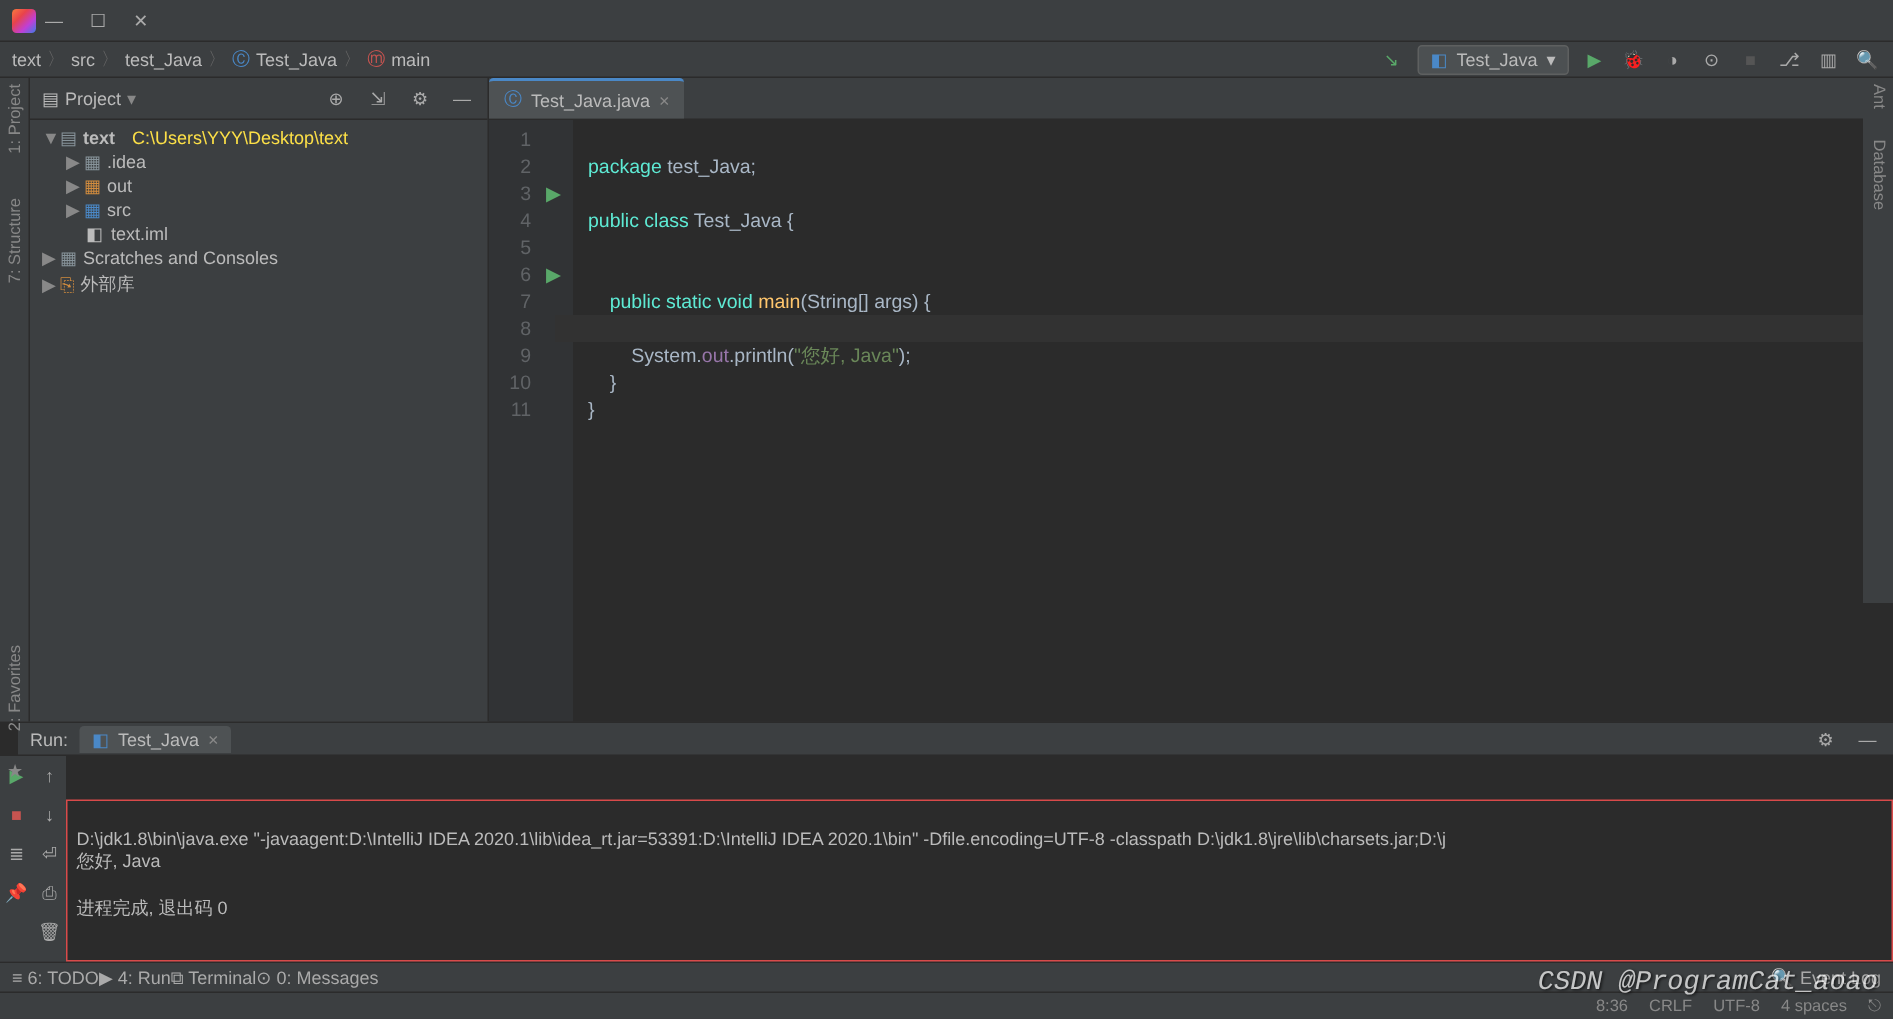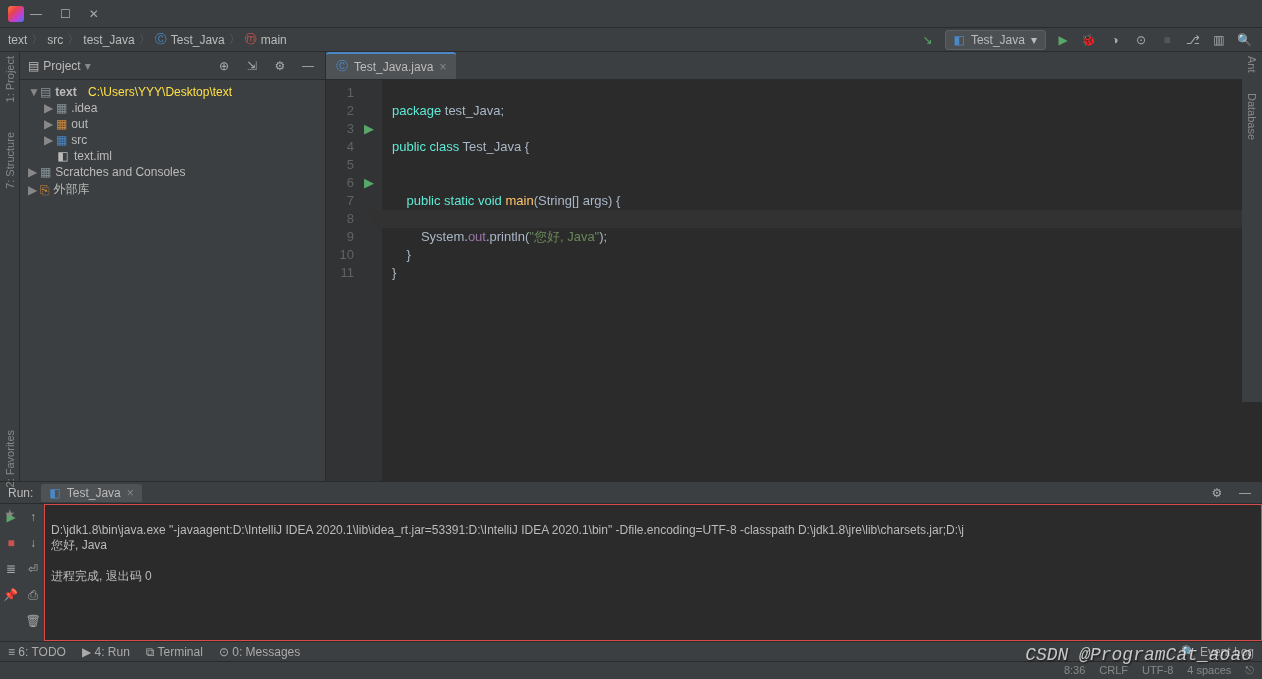--- a/index.html
+++ b/index.html
@@ -42,27 +42,27 @@
 .gutter { width:44px; background:#313335; color:#606366; text-align:right; padding:4px 16px 4px 4px; line-height:18px; position:relative; }
 .fold-col { width:12px; background:#313335; }
 .code { flex:1; padding:4px 10px; line-height:18px; white-space:pre; color:#a9b7c6; position:relative; }
 .kw { color:#5eead4; }
 .cls { color:#a9b7c6; }
 .fn { color:#ffc66d; }
 .str { color:#6a8759; }
 .field { color:#9876aa; }
 .run-mark { color:#59a869; position:absolute; left:34px; }
 .run-panel { height:160px; border-top:1px solid #2b2b2b; background:#2b2b2b; display:flex; flex-direction:column; }
-.run-header { height:22px; background:#3c3f41; display:flex; align-items:center; padding:0 8px; gap:8px; border-bottom:1px solid #2b2b2b; }
+.run-header { height:22px; background:#3c3f41; display:flex; align-items:center; padding:0 8px; gap:8px; border-bottom:1px solid #2b2b2b;margin-left:12px; }
 .run-header .tools { margin-left:auto; display:flex; gap:10px; color:#aaa; }
 .run-body { flex:1; display:flex; }
 .run-tool-col { width:22px; background:#3c3f41; display:flex; flex-direction:column; align-items:center; padding:4px 0; gap:8px; }
 .run-tool-col2 { width:22px; background:#3c3f41; display:flex; flex-direction:column; align-items:center; padding:4px 0; gap:8px; }
-.console { flex:1; border:1px solid #d94a4a; font-family:Consolas,monospace; font-size:12px; color:#bbb; padding:4px 6px; overflow:hidden; white-space:pre-wrap; position:relative; }
-.bottom-tabs { height:20px; background:#3c3f41; border-top:1px solid #2b2b2b; display:flex; align-items:center; padding:0 8px; gap:16px; }
+.console { flex:1; border:1px solid #d94a4a; font-family:Consolas,monospace; font-size:12px; color:#bbb; padding:4px 6px; overflow:hidden; white-space:pre-wrap; position:relative;margin-top:29px; }
+.bottom-tabs { height:20px; background:#3c3f41; border-top:1px solid #2b2b2b; display:flex; align-items:center; padding:0 8px; }
 .bottom-tabs .tab { display:flex; align-items:center; gap:4px; cursor:pointer; color:#aaa; }
 .statusbar { height:18px; background:#3c3f41; display:flex; align-items:center; padding:0 8px; color:#888; font-size:11px; border-top:1px solid #2b2b2b; }
 .statusbar .right { margin-left:auto; display:flex; gap:14px; }
 .fav-rail { position:absolute; left:0; top:430px; width:20px; display:flex; flex-direction:column; align-items:center; gap:20px; }
 .fav-rail .rot { writing-mode:vertical-rl; transform:rotate(180deg); color:#888; font-size:11px; }
 .watermark { position:absolute; right:10px; bottom:14px; color:#fff; font-size:18px; opacity:.7; text-shadow:1px 1px 2px #000; font-style:italic;font-family:Liberation Mono, monospace; }
 .check-icon { position:absolute; right:4px; top:4px; color:#59a869; }
 .file-icon { width:14px; height:14px; display:inline-flex; align-items:center; justify-content:center; }
 .high-line { background:#323232; position:absolute; left:0; right:0; height:18px; }
 </style>

